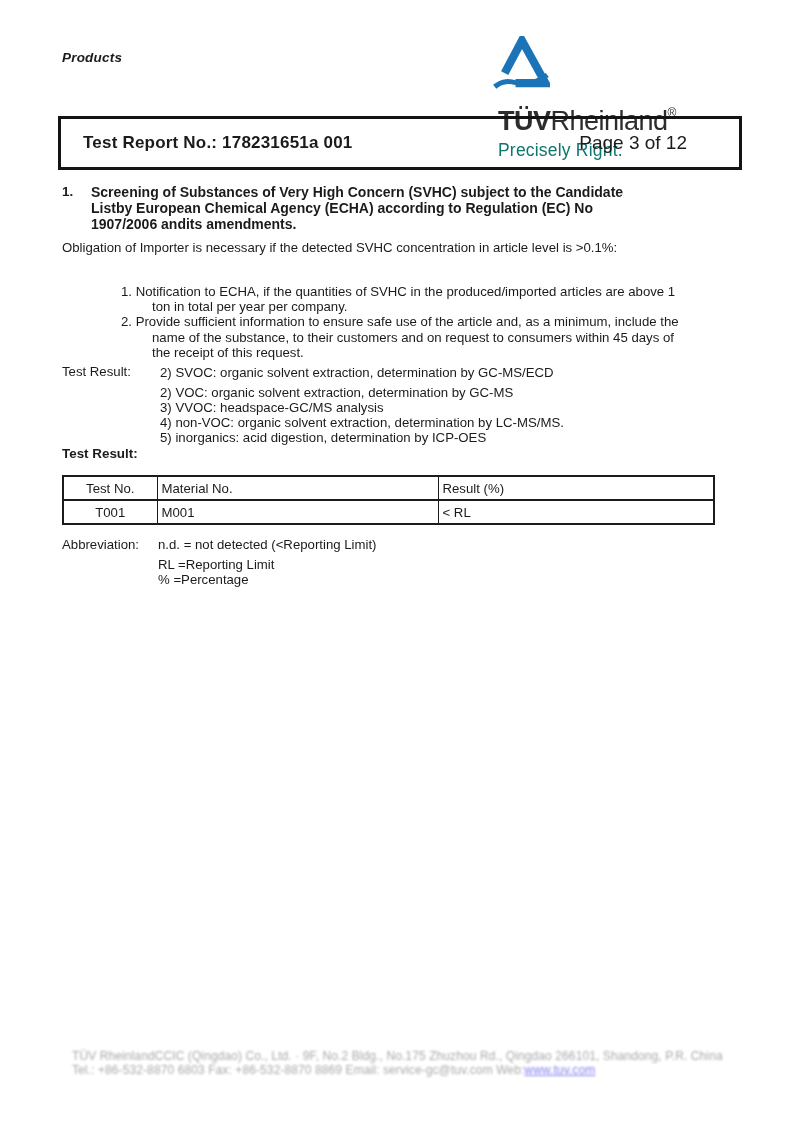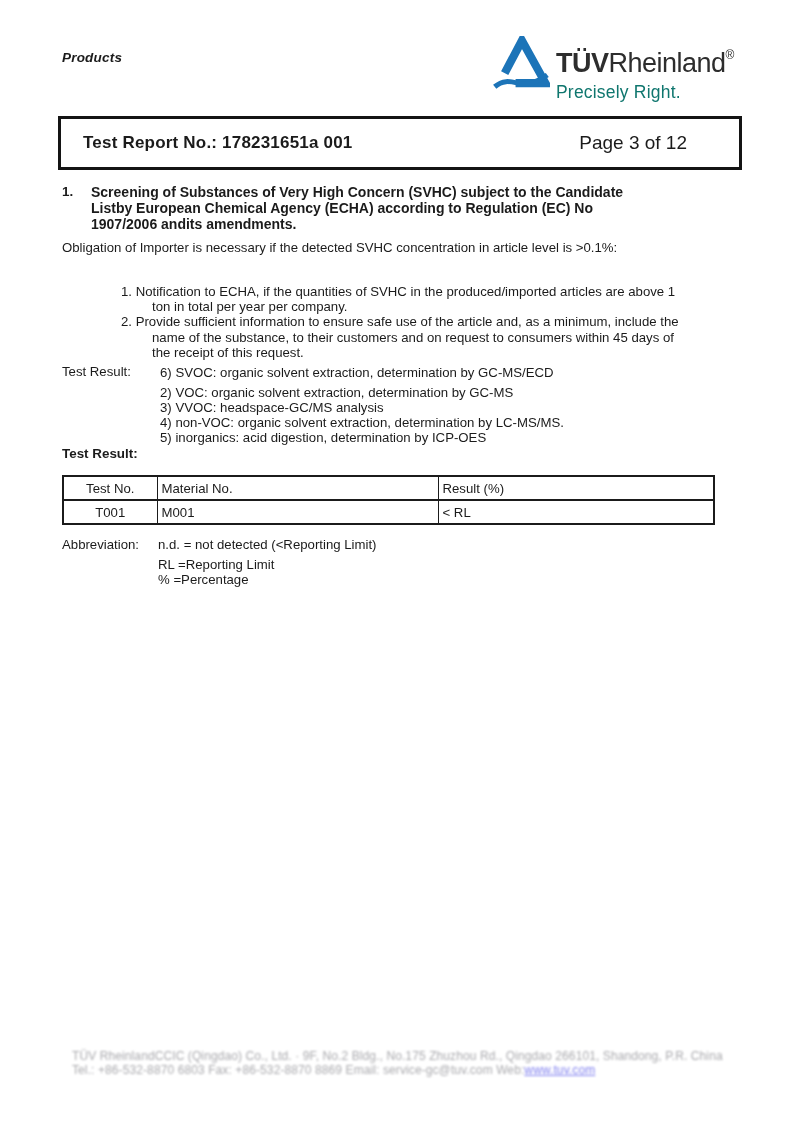--- a/index.html
+++ b/index.html
@@ -13,21 +13,21 @@
   }
   .page { position: absolute; inset: 0; background: #fff; }
 
   
   .products {
     position: absolute; top: 50px; left: 62px;
     font-size: 13.5px; font-weight: bold; font-style: italic;
     letter-spacing: 0.2px;
   }
   .logo-block { position: absolute; top: 36px; left: 492px; width: 250px; }
-  .logo-row { display: flex; align-items: flex-start; }
+  .logo-row { display: flex; align-items: flex-start; flex-direction: column; }
   .logo-mark { width: 58px; height: 58px; flex: 0 0 auto; }
   .logo-text-col { margin-left: 6px; padding-top: 12px; }
   .logo-wordmark { font-size: 27px; color: #2d2d2d; letter-spacing: -0.5px; white-space: nowrap; }
   .logo-wordmark .tuv { font-weight: bold; }
   .logo-wordmark .reg { font-size: 12px; vertical-align: 13px; color: #2d2d2d; }
   .logo-tagline { font-size: 17.5px; color: #0f766e; margin-top: 3px; letter-spacing: 0.2px; }
 
   
   .report-box {
     position: absolute; top: 116px; left: 58px;
@@ -127,21 +127,21 @@
 
   <div class="para p-obligation">Obligation of Importer is necessary if the detected SVHC concentration in article level is &gt;0.1%:</div>
 
   <div class="numlist">
     <div class="li">1. Notification to ECHA, if the quantities of SVHC in the produced/imported articles are above 1 ton in total per year per company.</div>
     <div class="li">2. Provide sufficient information to ensure safe use of the article and, as a minimum, include the name of the substance, to their customers and on request to consumers within 45 days of the receipt of this request.</div>
   </div>
 
   <div class="tm-label">Test Result:</div>
   <div class="tm-items">
-    <div class="tmi">6) SVOC: organic solvent extraction, determination by GC-MS/ECD</div>
+    <div class="tmi">2) SVOC: organic solvent extraction, determination by GC-MS/ECD</div>
     <div class="tmi">2) VOC: organic solvent extraction, determination by GC-MS</div>
     <div class="tmi">3) VVOC: headspace-GC/MS analysis</div>
     <div class="tmi">4) non-VOC: organic solvent extraction, determination by LC-MS/MS.</div>
     <div class="tmi">5) inorganics: acid digestion, determination by ICP-OES</div>
   </div>
 
   <div class="tr-label">Test Result:</div>
 
   <table class="result-table">
     <thead>

